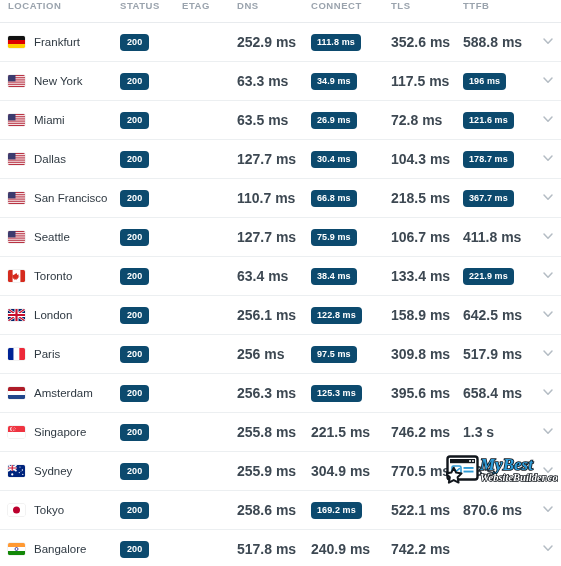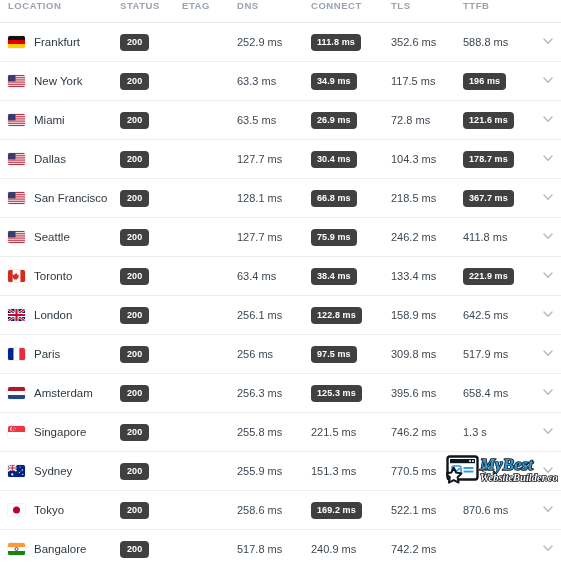--- a/index.html
+++ b/index.html
@@ -56,33 +56,33 @@
     border-radius: 1.5px;
     flex: 0 0 17px;
     overflow: hidden;
     display: block;
     box-shadow: 0 0 0 0.5px rgba(0,0,0,0.10);
   }
   .flag svg { display:block; width:17px; height:12px; }
 
   .badge {
     display: inline-block;
-    background: #404040;
+    background: #0c4a6e;
     color: #ffffff;
     font-size: 9px;
     font-weight: 700;
     line-height: 1;
     padding: 4px 6px 4px 6px;
     border-radius: 4px;
     letter-spacing: 0.1px;
     white-space: nowrap;
   }
   .badge.status { padding: 4px 7px; }
 
-  .plain { color:#3d4852; font-size: 11px; }
+  .plain { color:#3d4852; font-size: 14px; font-weight: bold; }
 
   .chev-cell { text-align: center; }
   .chev { display:inline-block; width:14px; height:14px; }
   .chev svg { display:block; }
 
   .wm {
     position: absolute;
     right: 3px;
     bottom: 0;
     width: 112px;
@@ -245,21 +245,21 @@
                   <rect width="17" height="0.92" y="9.23" fill="#b22234"></rect>
                   <rect width="17" height="0.92" y="11.076" fill="#b22234"></rect>
                   <rect width="7.5" height="6.4" fill="#3c3b6e"></rect>
                 </svg>
               </span>
               <span class="loc-name">San Francisco</span>
             </div>
           </td>
           <td><span class="badge status">200</span></td>
           <td class="plain"></td>
-          <td class="plain">128.1 ms</td>
+          <td class="plain">110.7 ms</td>
           <td><span class="badge">66.8 ms</span></td>
           <td class="plain">218.5 ms</td>
           <td><span class="badge">367.7 ms</span></td>
           <td class="chev-cell"><span class="chev"><svg viewBox="0 0 14 14" width="14" height="14">
                 <path d="M3 5 L7 9.2 L11 5" fill="none" stroke="#b4bcc4" stroke-width="1.5" stroke-linecap="round" stroke-linejoin="round"></path>
               </svg></span></td>
         </tr>
         <tr>
           <td class="loc-cell">
             <div class="loc-wrap">
@@ -276,21 +276,21 @@
                   <rect width="7.5" height="6.4" fill="#3c3b6e"></rect>
                 </svg>
               </span>
               <span class="loc-name">Seattle</span>
             </div>
           </td>
           <td><span class="badge status">200</span></td>
           <td class="plain"></td>
           <td class="plain">127.7 ms</td>
           <td><span class="badge">75.9 ms</span></td>
-          <td class="plain">246.2 ms</td>
+          <td class="plain">106.7 ms</td>
           <td class="plain">411.8 ms</td>
           <td class="chev-cell"><span class="chev"><svg viewBox="0 0 14 14" width="14" height="14">
                 <path d="M3 5 L7 9.2 L11 5" fill="none" stroke="#b4bcc4" stroke-width="1.5" stroke-linecap="round" stroke-linejoin="round"></path>
               </svg></span></td>
         </tr>
         <tr>
           <td class="loc-cell">
             <div class="loc-wrap">
               <span class="flag">
                 <svg viewBox="0 0 17 12">
@@ -433,21 +433,21 @@
                   <circle cx="14.8" cy="9.4" r="0.6" fill="#fff"></circle>
                   <circle cx="13" cy="6.2" r="0.4" fill="#fff"></circle>
                 </svg>
               </span>
               <span class="loc-name">Sydney</span>
             </div>
           </td>
           <td><span class="badge status">200</span></td>
           <td class="plain"></td>
           <td class="plain">255.9 ms</td>
-          <td class="plain">151.3 ms</td>
+          <td class="plain">304.9 ms</td>
           <td class="plain">770.5 ms</td>
           <td class="plain">1.3 s</td>
           <td class="chev-cell"><span class="chev"><svg viewBox="0 0 14 14" width="14" height="14">
                 <path d="M3 5 L7 9.2 L11 5" fill="none" stroke="#b4bcc4" stroke-width="1.5" stroke-linecap="round" stroke-linejoin="round"></path>
               </svg></span></td>
         </tr>
         <tr>
           <td class="loc-cell">
             <div class="loc-wrap">
               <span class="flag">

